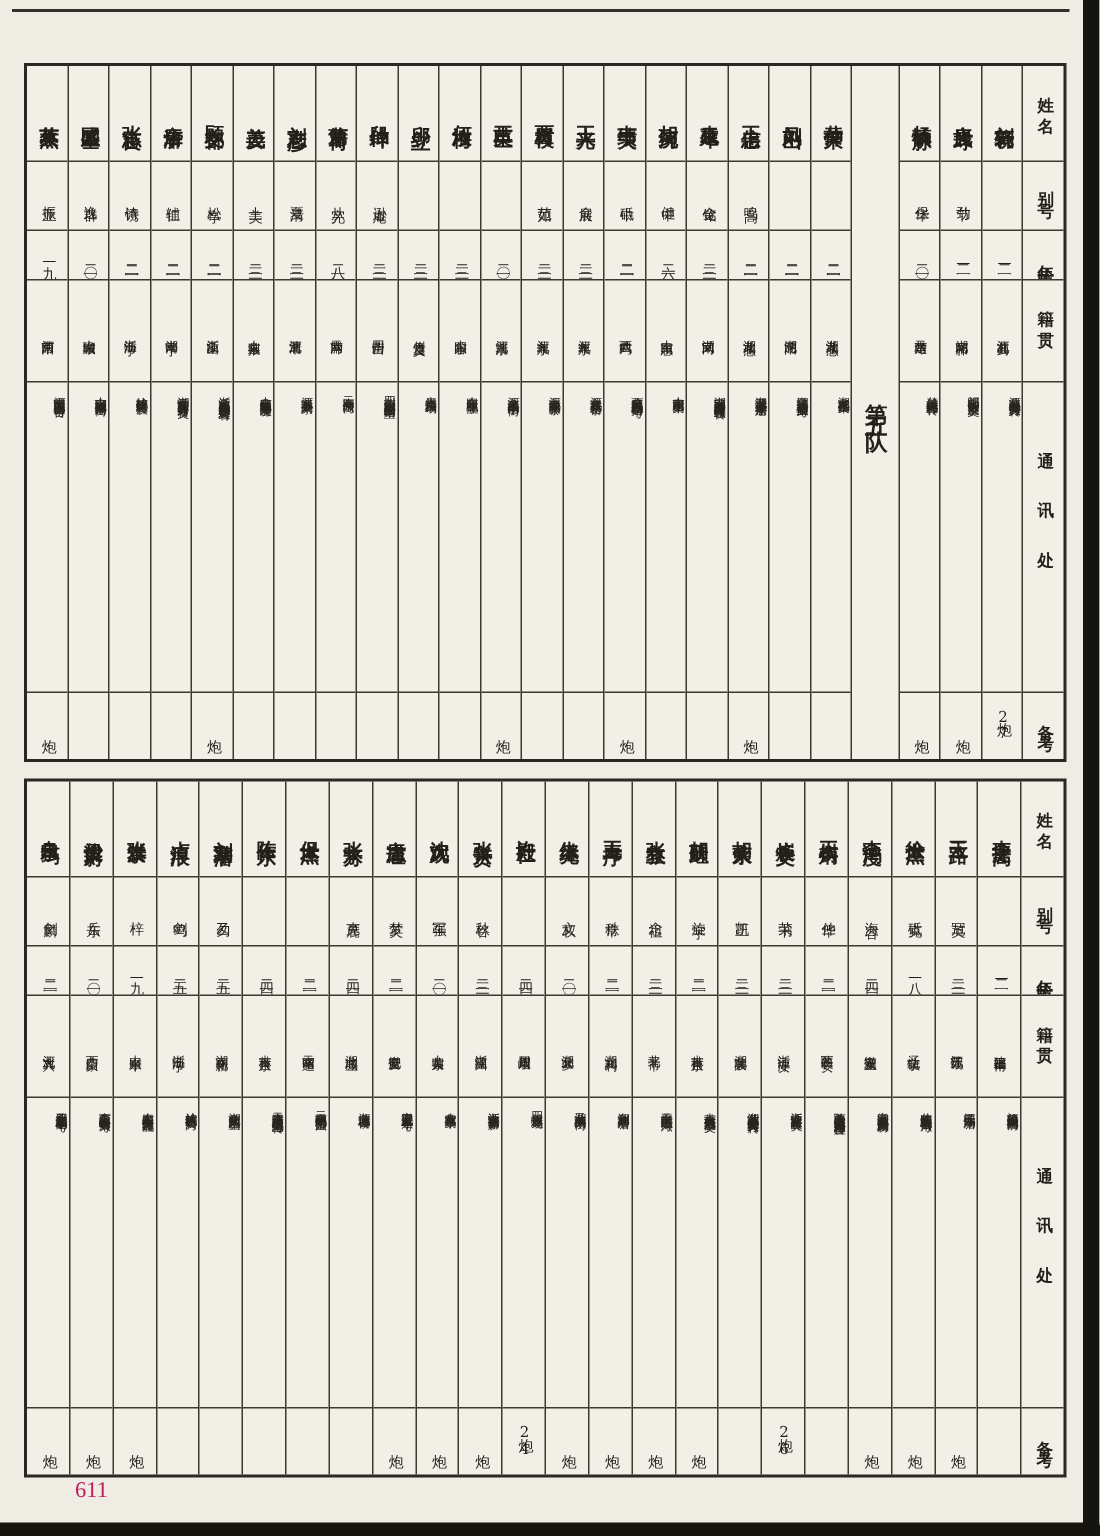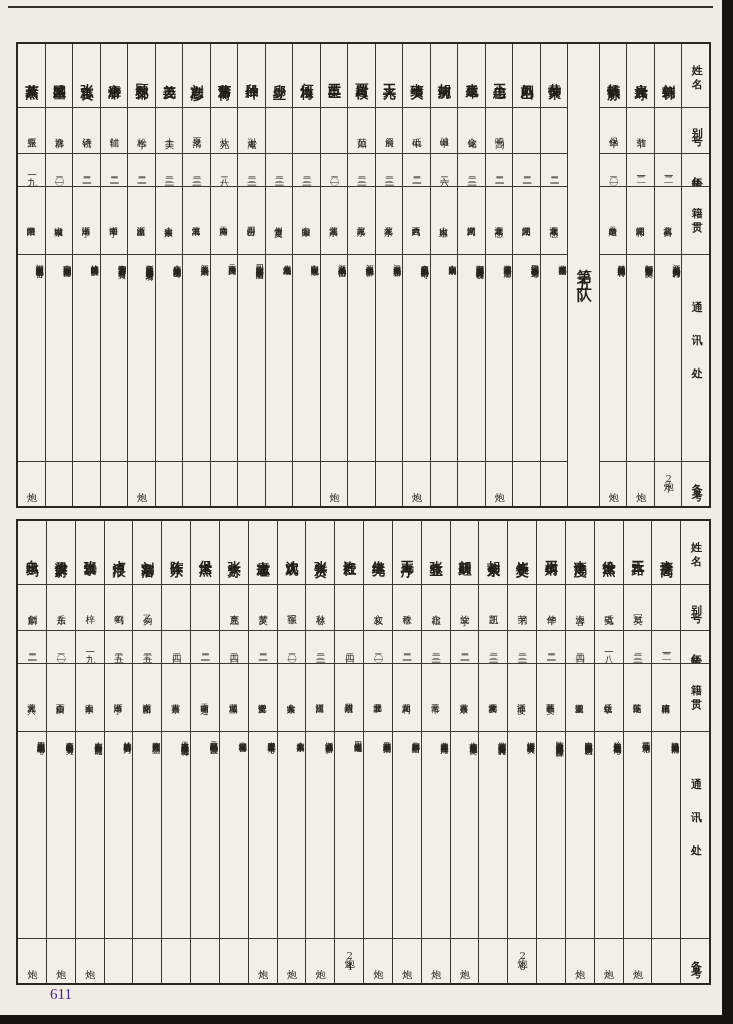--- a/index.html
+++ b/index.html
@@ -33,21 +33,21 @@
   .hdr-label{font-size:11px;font-weight:700}
   .h-name .hdr-label{letter-spacing:13px;padding-bottom:13px}
   .h-alias .hdr-label{letter-spacing:8px;padding-bottom:8px}
   .h-age .hdr-label{letter-spacing:2px;padding-bottom:2px}
   .h-native .hdr-label{letter-spacing:15px;padding-bottom:15px}
   .h-address .hdr-label{letter-spacing:33px;padding-bottom:33px}
   .h-note .hdr-label{letter-spacing:7px;padding-bottom:7px}
   .h-address{display:flex}
   .section-col{display:flex;align-items:center;justify-content:center;flex:1.15 1 0}
   .section-label{font-size:15px;font-weight:700;letter-spacing:9px;padding-bottom:9px}
-  .page-number{position:absolute;left:50px;top:986px;font-size:15px;color:#4c1d95;
+  .page-number{position:absolute;left:50px;top:986px;font-size:15px;color:#be185d;
     font-family:"Liberation Serif","DejaVu Serif",serif}
 </style>
 </head>
 <body>
 
 <div class="page">
   <div class="scan-top-line"></div>
   <div class="scan-edge-right"></div>
   <div class="scan-edge-bottom"></div>
 

